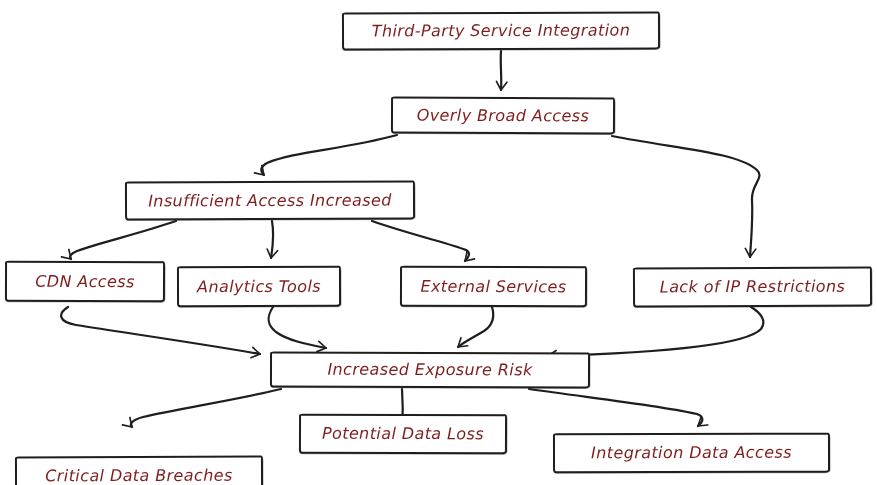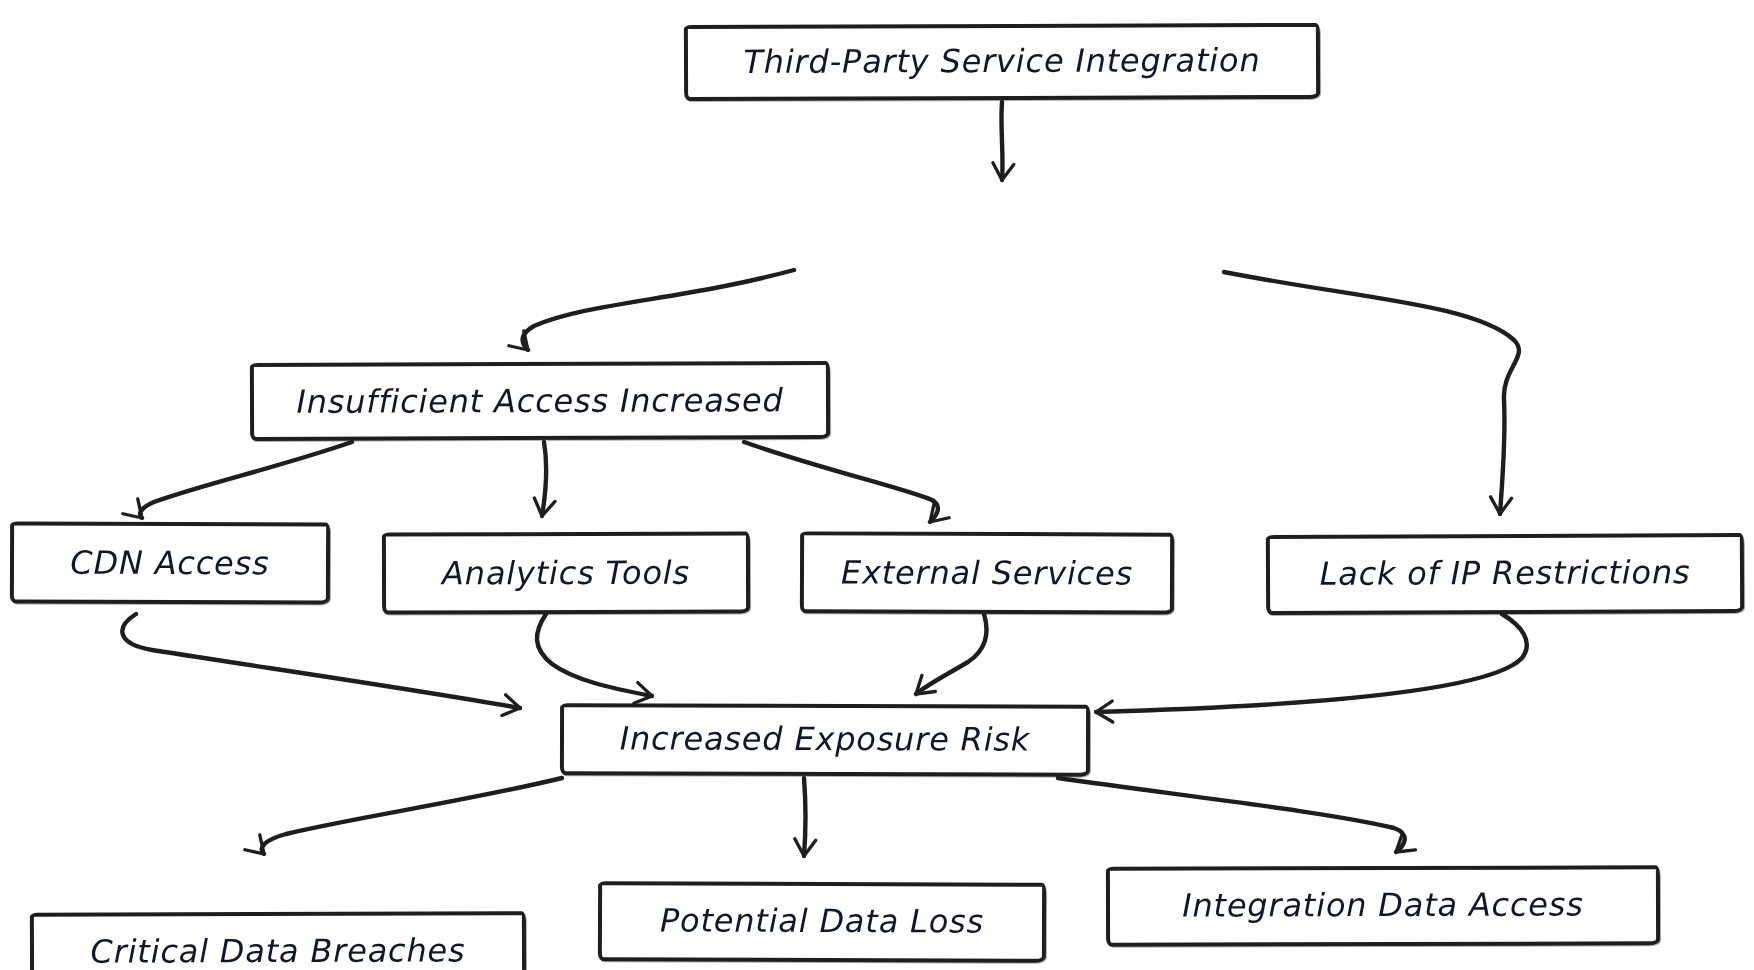--- a/index.html
+++ b/index.html
@@ -30,21 +30,21 @@
     background: #ffffff;
     border: 2px solid #1e1e1e;
     display: flex;
     align-items: center;
     justify-content: center;
     transform: rotate(var(--rot, 0deg));
     border-radius: 4px 2px 5px 3px / 2px 5px 3px 4px;
     box-shadow: 0.5px 0.5px 0 rgba(30,30,30,0.35);
   }
   .node-label {
-    color: #0f172a;
+    color: #7f1d1d;
     font-size: 16px;
     letter-spacing: 0.4px;
     white-space: nowrap;
     line-height: 1;
     padding: 0 4px;
     font-style: oblique 4deg;
   }
 </style>
 </head>
 <body>
@@ -71,50 +71,53 @@
       <path d="M 281 389 C 236 400, 176 409, 143 417 C 132 420, 129 424, 132 427" marker-end="url(#ah)"></path>
       <path d="M 402 389 C 403 402, 403 415, 402 428" marker-end="url(#ah)"></path>
       <path d="M 529 389 C 592 398, 664 406, 697 414 C 705 417, 703 422, 698 426" marker-end="url(#ah)"></path>
     </g>
   </svg>
 
   <div class="node" style="left:342px; top:12px; width:318px; height:38px; --rot:-0.2deg">
     <span class="node-label">Third-Party Service Integration</span>
   </div>
 
+  <div class="node" style="left:391px; top:97px; width:224px; height:37px; --rot:0.25deg">
+    <span class="node-label">Overly Broad Access</span>
+  </div>
 
   <div class="node" style="left:125px; top:181px; width:290px; height:39px; --rot:-0.2deg">
     <span class="node-label">Insufficient Access Increased</span>
   </div>
 
   <div class="node" style="left:5px; top:261px; width:160px; height:41px; --rot:0.2deg">
     <span class="node-label">CDN Access</span>
   </div>
 
-  <div class="node" style="left:191px; top:266px; width:184px; height:41px; --rot:-0.15deg">
+  <div class="node" style="left:177px; top:266px; width:164px; height:41px; --rot:-0.15deg">
     <span class="node-label">Analytics Tools</span>
   </div>
 
   <div class="node" style="left:400px; top:266px; width:187px; height:41px; --rot:0.2deg">
     <span class="node-label">External Services</span>
   </div>
 
   <div class="node" style="left:633px; top:267px; width:239px; height:40px; --rot:-0.25deg">
     <span class="node-label">Lack of IP Restrictions</span>
   </div>
 
-  <div class="node" style="left:280px; top:352px; width:265px; height:36px; --rot:0.15deg">
+  <div class="node" style="left:270px; top:352px; width:320px; height:36px; --rot:0.15deg">
     <span class="node-label">Increased Exposure Risk</span>
   </div>
 
   <div class="node" style="left:15px; top:456px; width:248px; height:40px; --rot:-0.2deg">
     <span class="node-label">Critical Data Breaches</span>
   </div>
 
-  <div class="node" style="left:299px; top:441px; width:224px; height:40px; --rot:0.2deg">
+  <div class="node" style="left:299px; top:414px; width:208px; height:40px; --rot:0.2deg">
     <span class="node-label">Potential Data Loss</span>
   </div>
 
   <div class="node" style="left:553px; top:433px; width:277px; height:40px; --rot:-0.15deg">
     <span class="node-label">Integration Data Access</span>
   </div>
 
 </div>
 
 </body></html>

